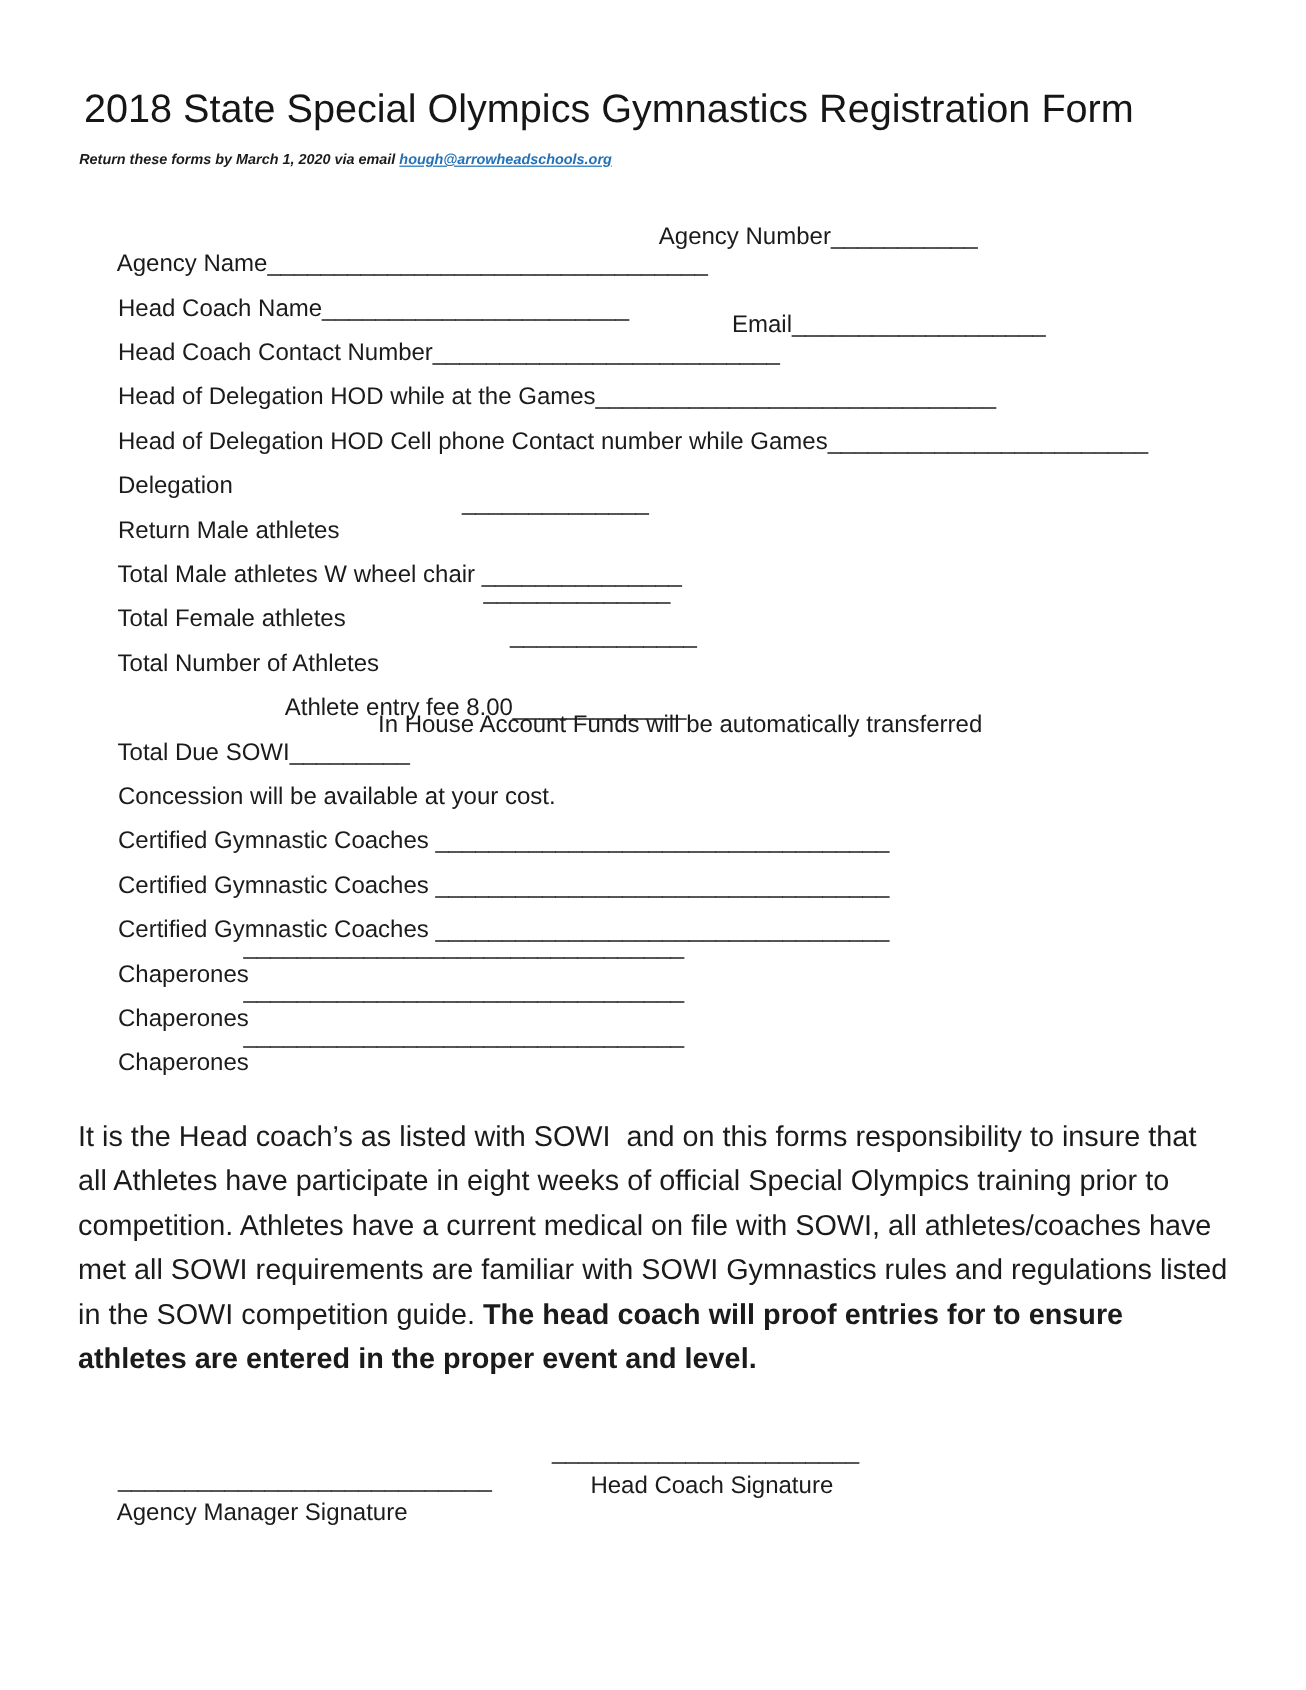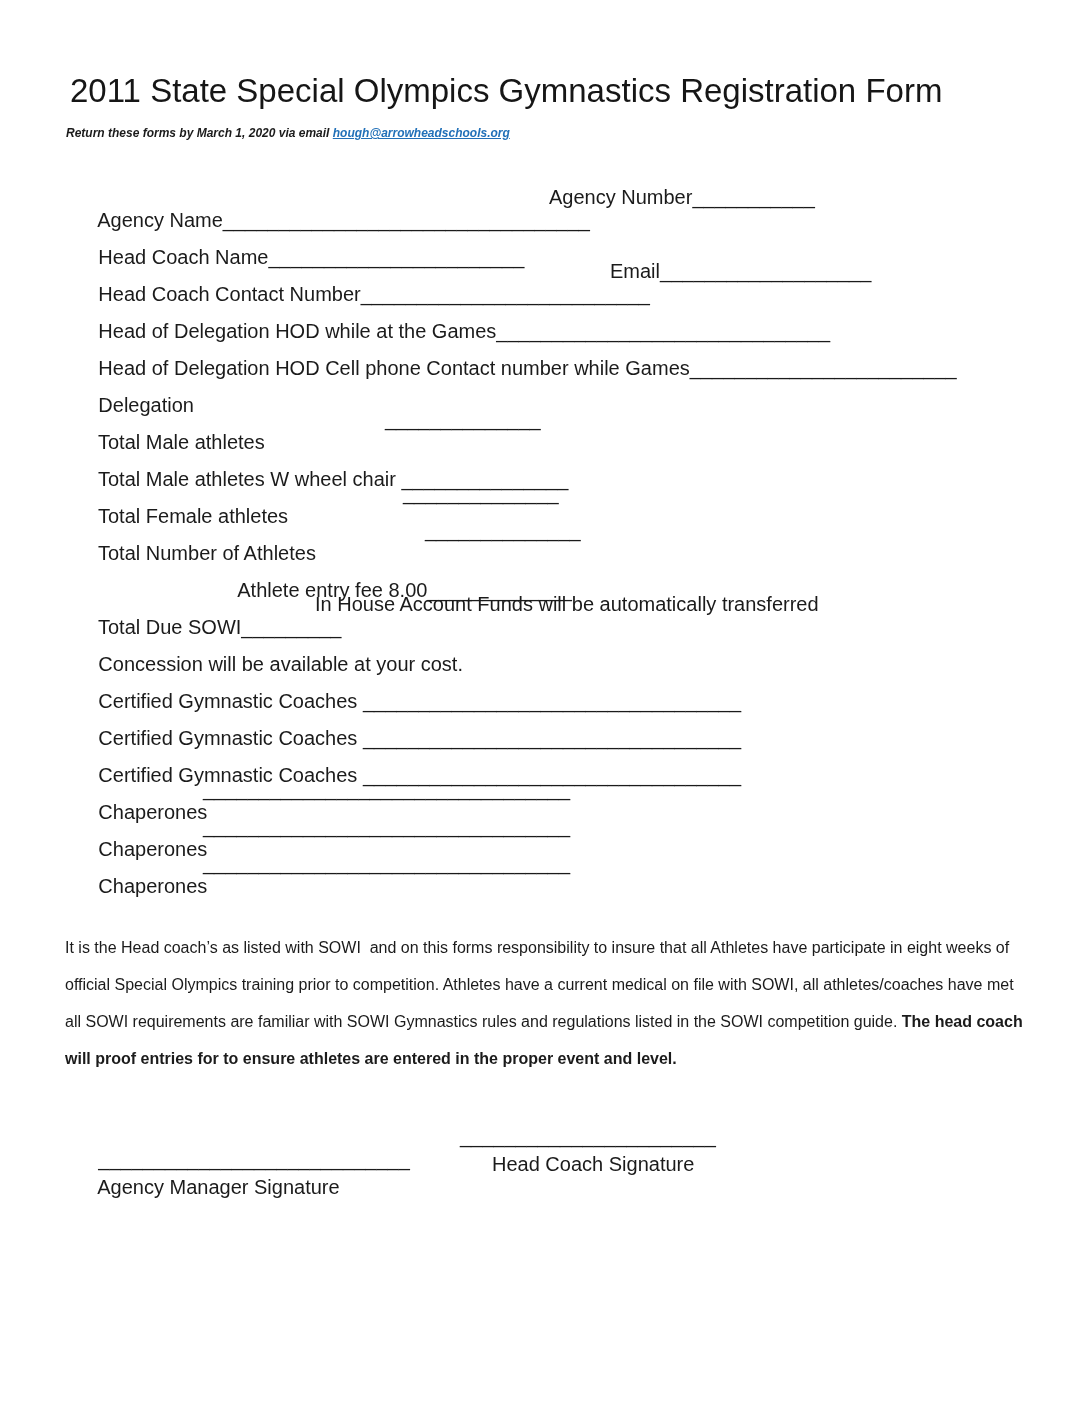--- a/index.html
+++ b/index.html
@@ -57,35 +57,35 @@
   .x338 { left: 338px; }
   .x360 { left: 360px; }
   .x267 { left: 250px; }
   .x138 { left: 138px; }
   .x395 { left: 395px; }
   .x435 { left: 427px; text-align: center; }
   .indent140 { padding-left: 140px; }
   .paragraph {
     margin: 40px 0 0 65px;
     width: 960px;
-    font-size: 16px;
+    font-size: 24px;
     line-height: 37px;
     white-space: pre-wrap;
   }
   .bold { font-weight: bold; }
   .signatures { margin: 48px 0 0 65px; }
   .sig-row { position: relative; height: 28px; font-size: 20px; white-space: pre; }
   .sig-labels { position: relative; height: 37px; font-size: 20px; white-space: pre; }
 </style>
 </head>
 <body>
 
 <div class="page">
 
-  <h1 class="title">2011 State Special Olympics Gymnastics Registration Form</h1>
+  <h1 class="title">2018 State Special Olympics Gymnastics Registration Form</h1>
 
   <p class="subtitle"><span>Return these forms by March 1, 2020 via email </span><a class="email-link">hough@arrowheadschools.org</a></p>
 
   <div class="form-lines">
 
     <div class="line">
       <span>Agency Name_________________________________</span>
       <span class="abs x484">Agency Number___________</span>
     </div>
 
@@ -104,21 +104,21 @@
 
     <div class="line">
       <span>Head of Delegation HOD Cell phone Contact number while Games________________________</span>
     </div>
 
     <div class="line">
       <span>Delegation</span>
     </div>
 
     <div class="line">
-      <span>Total Male athletes</span>
+      <span>Return Male athletes</span>
       <span class="abs x320">______________</span>
     </div>
 
     <div class="line">
       <span>Total Male athletes W wheel chair _______________</span>
     </div>
 
     <div class="line">
       <span>Total Female athletes</span>
       <span class="abs x338">______________</span>

